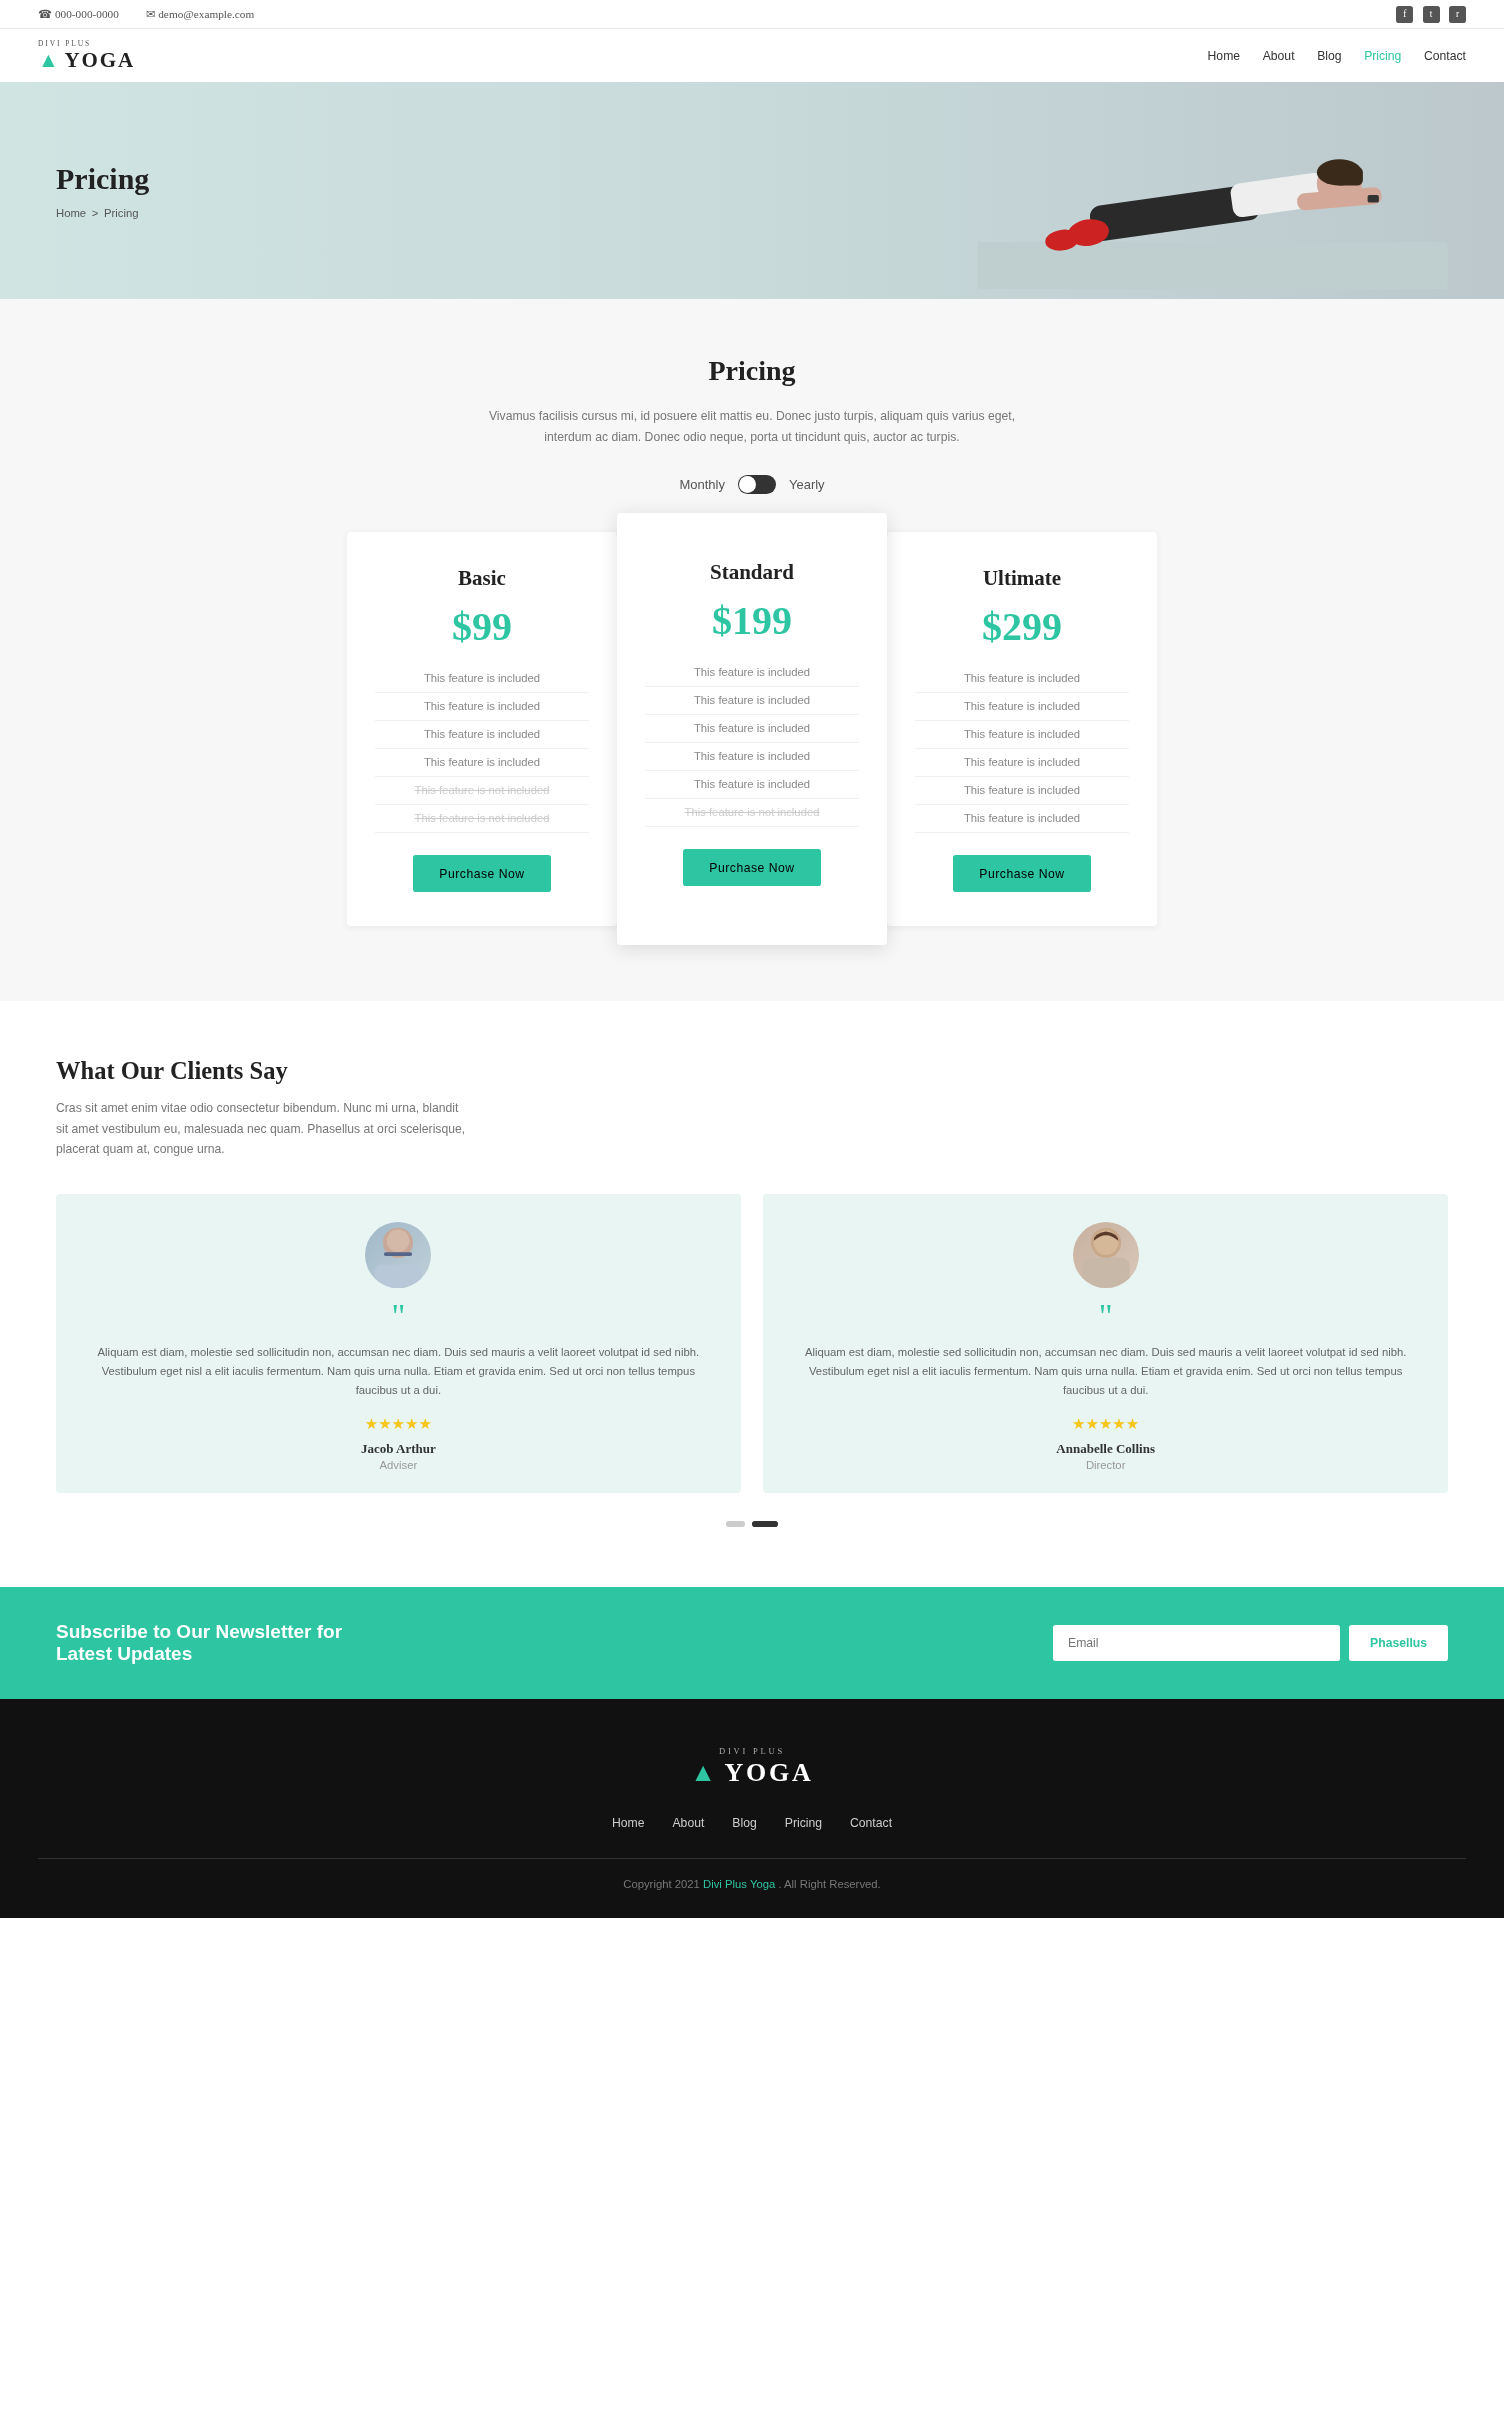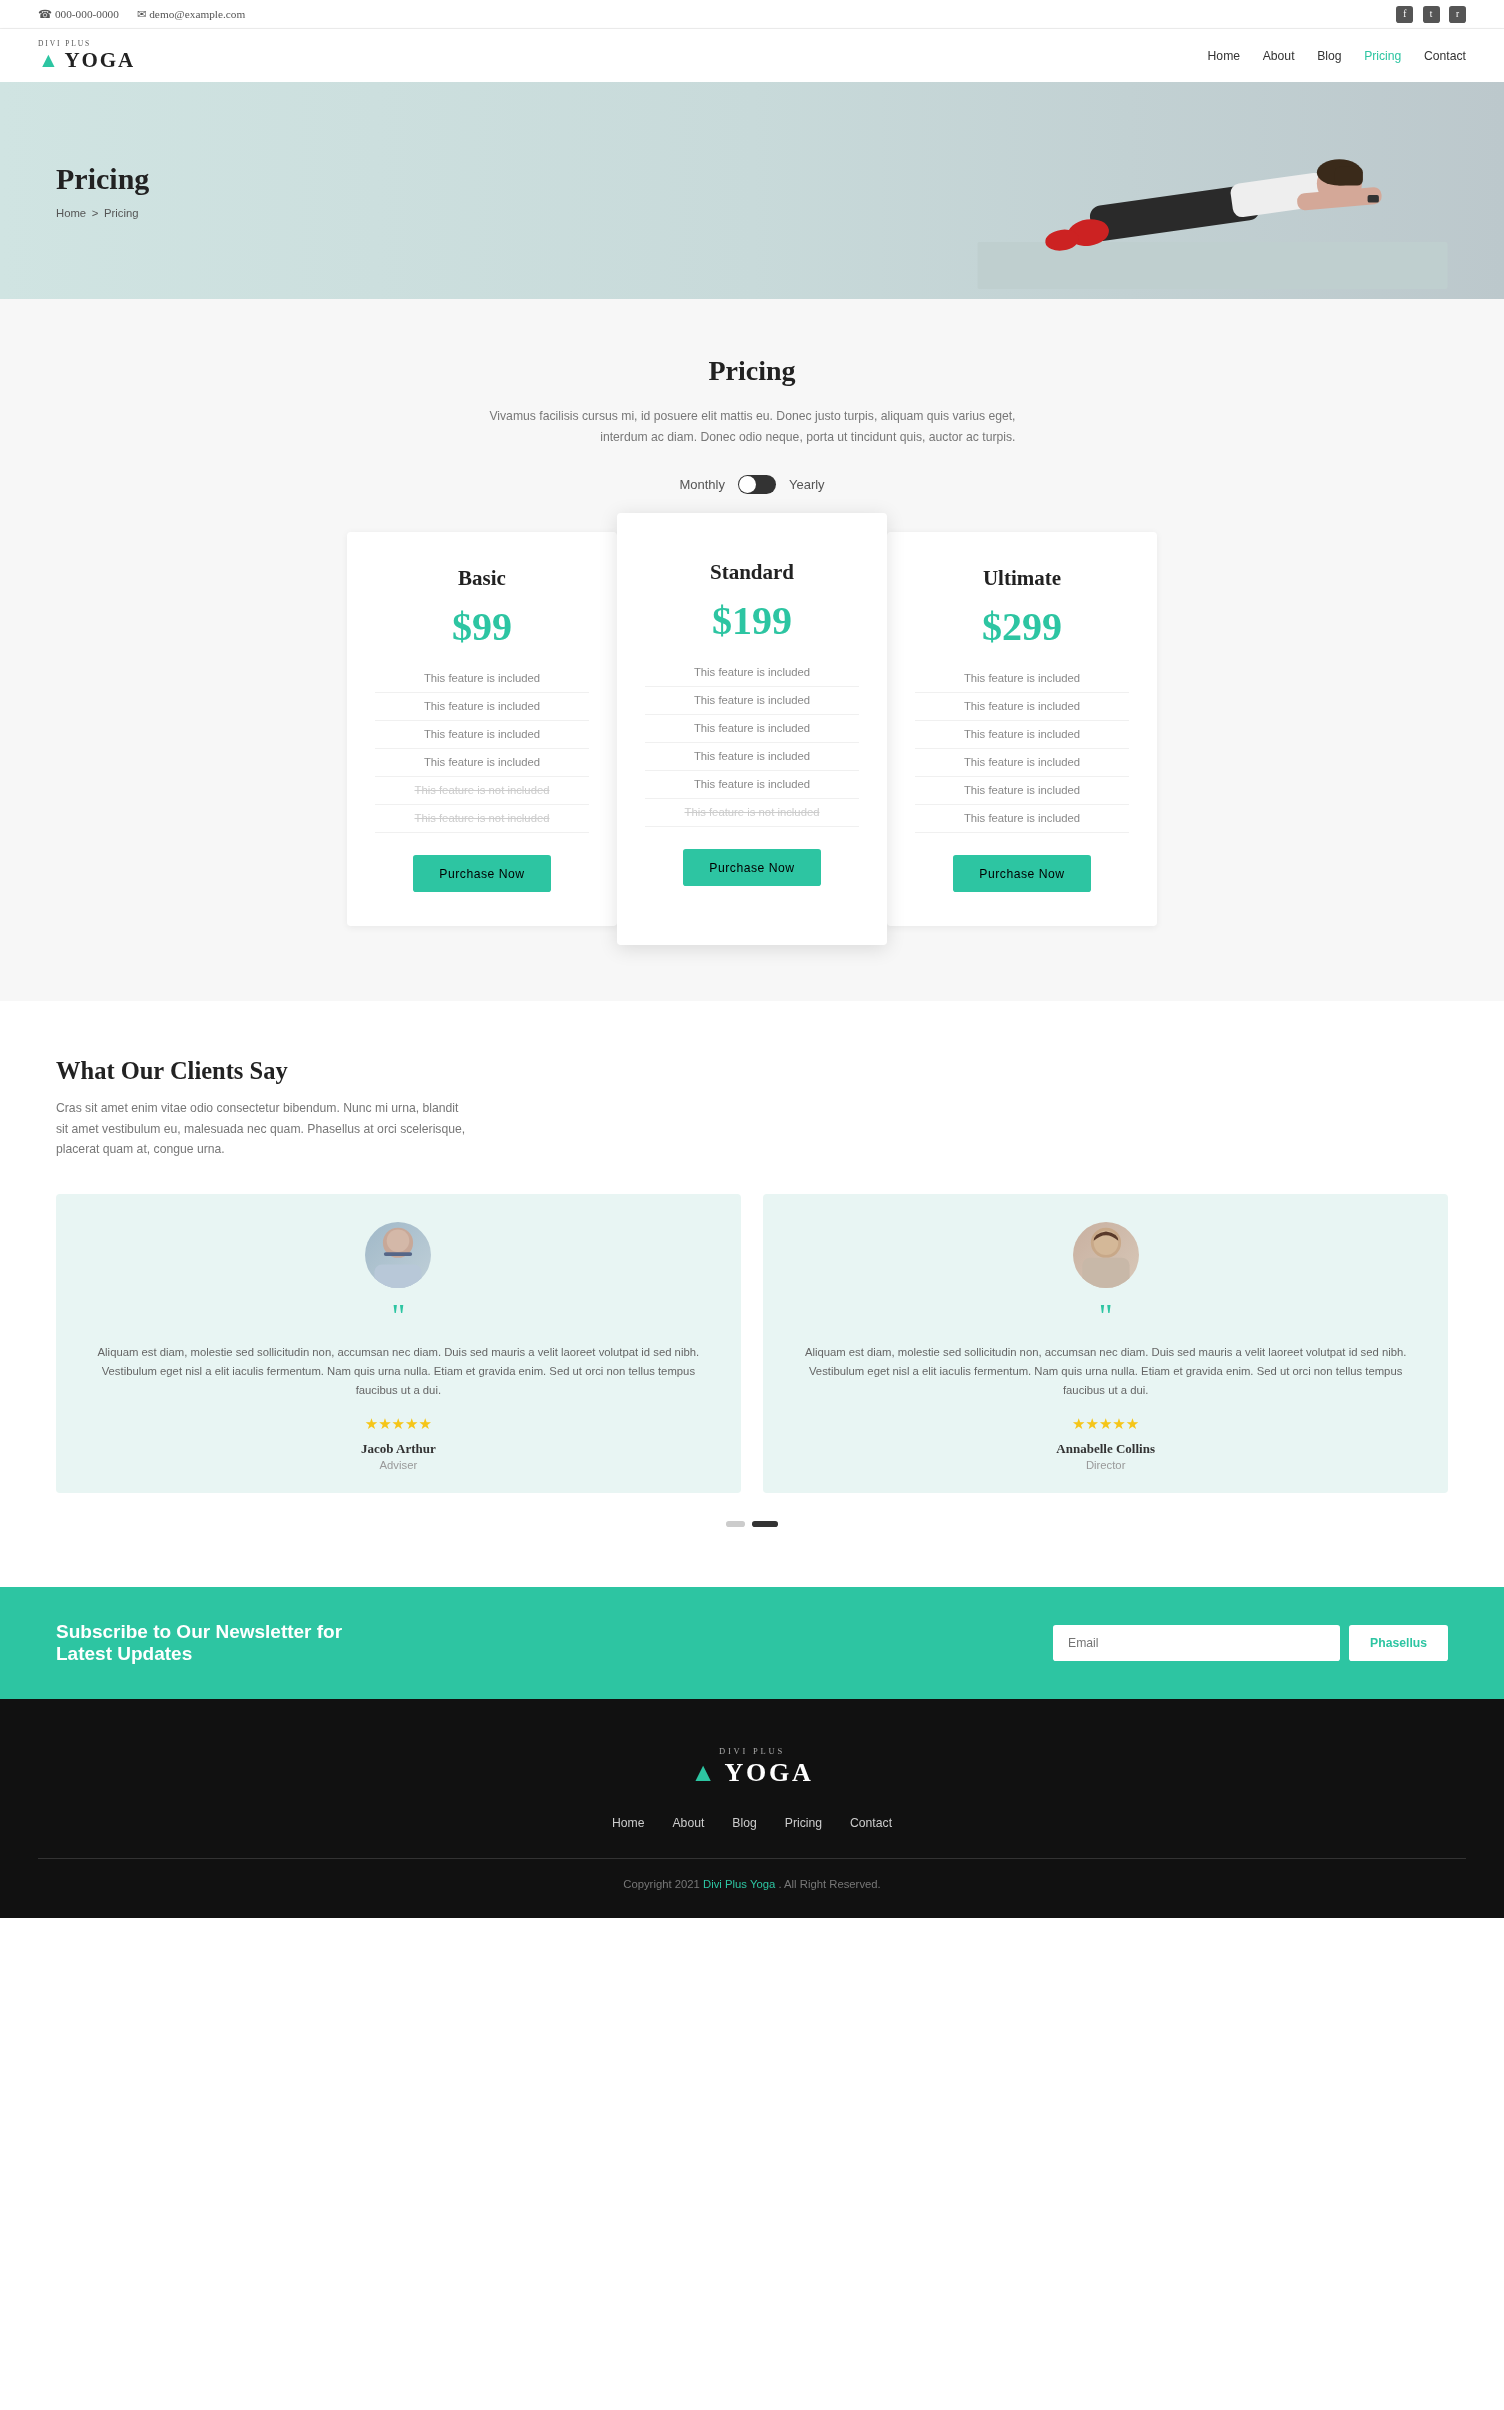--- a/index.html
+++ b/index.html
@@ -9,21 +9,21 @@
     .topbar {
       background: #fff;
       border-bottom: 0.9px solid #eee;
       padding: 5.6px 38px;
       display: flex;
       align-items: center;
       justify-content: space-between;
       font-size: 11.3px;
       color: #555;
     }
-    .topbar-left { display: flex; gap: 18px; align-items: flex-end; }
+    .topbar-left { display: flex; gap: 27px; align-items: flex-end; }
     .topbar-right { display: flex; gap: 9.4px; align-items: center; }
     .social-icon { width: 17px; height: 17px; background: #555; border-radius: 2.8px; display: inline-flex; align-items: center; justify-content: center; color: #fff; font-size: 9.4px; cursor: pointer; }
 
     
     .header {
       background: #fff;
       padding: 9.4px 38px;
       display: flex;
       align-items: center;
       justify-content: space-between;
@@ -77,21 +77,20 @@
       color: #222;
       margin-bottom: 19px;
     }
     .section-desc {
       font-size: 12.2px;
       color: #777;
       max-width: 527px;
       margin: 0 auto 28px;
       line-height: 1.7;
       font-family: sans-serif;
-      text-align: right;
     }
     .toggle-row {
       display: flex;
       align-items: center;
       justify-content: center;
       gap: 13px;
       margin-bottom: 38px;
       font-family: sans-serif;
       font-size: 13px;
       color: #555;

